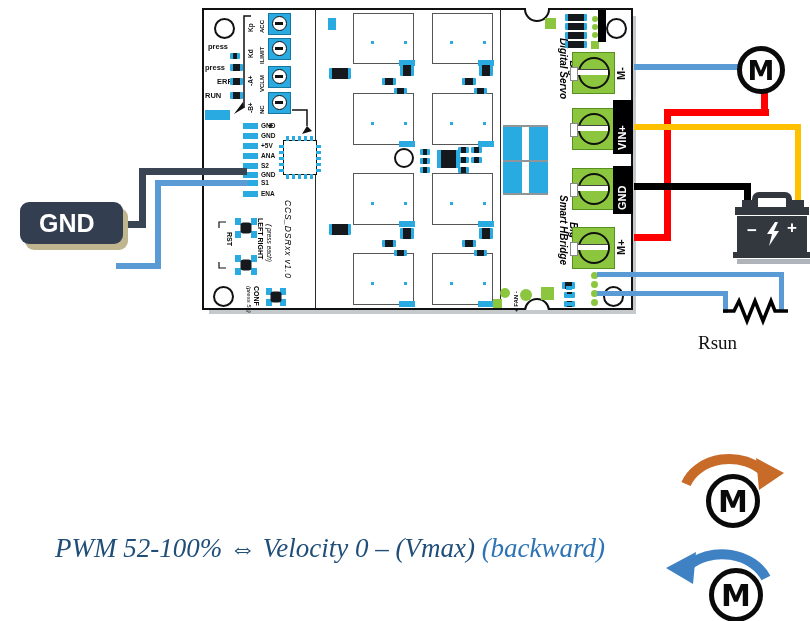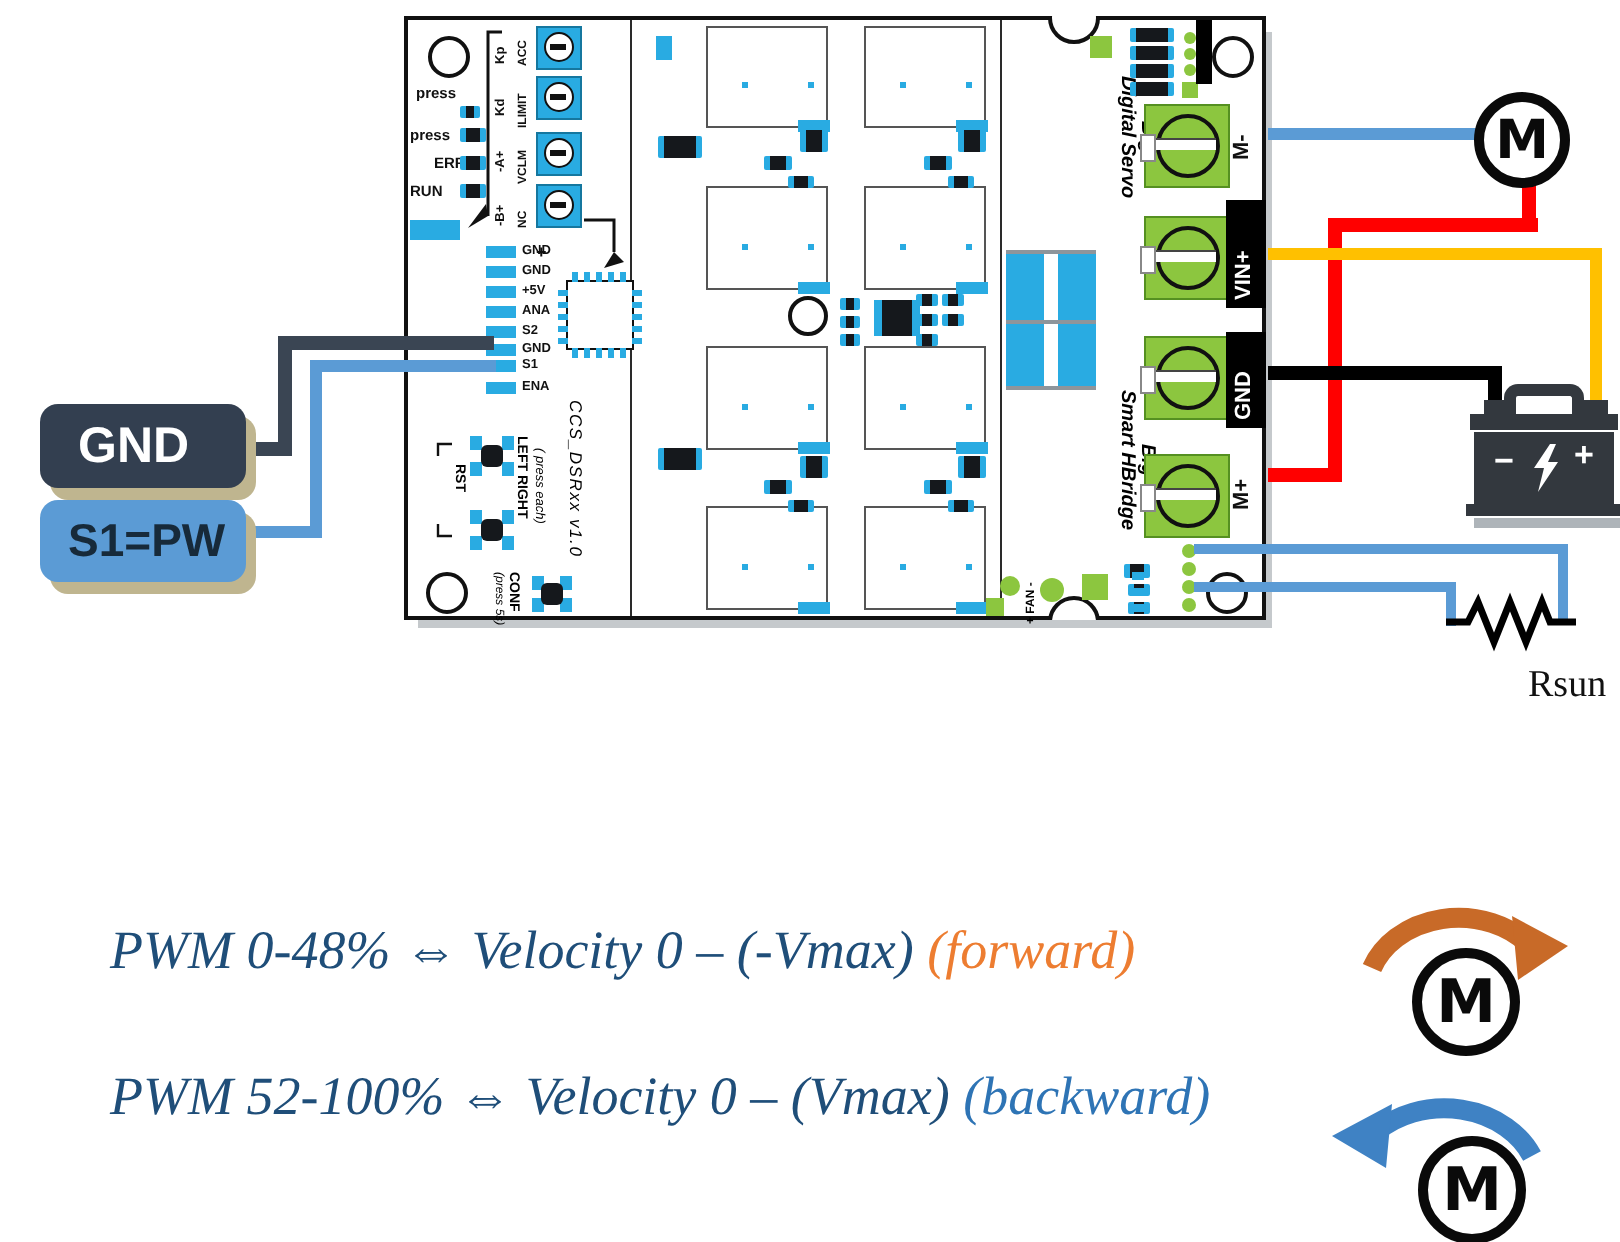--- a/index.html
+++ b/index.html
@@ -338,23 +338,20 @@
   <div class="wire" style="left:744px;top:183px;width:7px;height:28px;background:#000;"></div>
 
   <div class="wire" style="left:597px;top:272px;width:187px;height:5px;background:#5B9BD5;"></div>
   <div class="wire" style="left:779px;top:272px;width:5px;height:39px;background:#5B9BD5;"></div>
   <div class="wire" style="left:597px;top:291px;width:131px;height:5px;background:#5B9BD5;"></div>
   <div class="wire" style="left:723px;top:291px;width:5px;height:22px;background:#5B9BD5;"></div>
 
   <div class="extbox" style="left:20px;top:202px;height:42px;background:#333F50;">
     <span style="color:#fff;font-size:25px;font-weight:600;padding-left:19px;">GND</span>
   </div>
-  <div class="extbox" style="left:20px;top:250px;height:41px;background:#5B9BD5;">
-    <span style="color:#172A3A;font-size:23px;font-weight:600;padding-left:14px;">S1=PW</span>
-  </div>
 
   <div class="motor" style="left:737px;top:46px;width:38px;height:38px;font-size:27px;">
     <span>M</span>
   </div>
 
   <div class="abs" style="left:730px;top:188px;width:80px;height:78px;z-index:2;">
     <div class="abs" style="left:22px;top:4px;width:40px;height:16px;border:6px solid #33383E;border-bottom:none;border-radius:7px 7px 0 0;box-sizing:border-box;"></div>
     <div class="batpart" style="left:12px;top:12px;width:12px;height:9px;"></div>
     <div class="batpart" style="left:62px;top:12px;width:12px;height:9px;"></div>
     <div class="batpart" style="left:5px;top:19px;width:74px;height:8px;"></div>
@@ -365,25 +362,22 @@
         <polygon points="10,0 2,12 7,12 4,24 14,9 9,9 13,0" fill="#fff"></polygon>
       </svg>
     </div>
     <div class="batpart" style="left:3px;top:64px;width:77px;height:6px;"></div>
     <div class="abs" style="left:7px;top:71px;width:73px;height:5px;background:#AEB4B9;"></div>
   </div>
 
   <svg class="abs" style="left:695px;top:295px;z-index:2;" width="110" height="32">
     <polyline points="28,16 39,16 44,6 52,26 60,6 68,26 76,6 80,16 93,16" fill="none" stroke="#000" stroke-width="3.5"></polyline>
   </svg>
-  <div class="abs" style="left:764px;top:332px;font-family:'Liberation Serif',serif;font-size:19px;color:#111;">Rsun</div>
-
-  <div class="eq" style="top:460px;">
-    <span>PWM 0-48% ⇔ Velocity 0 – (-Vmax) </span><span style="color:#ED7D31;">(forward)</span>
-  </div>
+  <div class="abs" style="left:698px;top:332px;font-family:'Liberation Serif',serif;font-size:19px;color:#111;">Rsun</div>
+
   <div class="eq" style="top:533px;font-style:italic;">
     <span>PWM 52-100% ⇔ Velocity 0 – (Vmax) </span><span style="color:#2E74B5;">(backward)</span>
   </div>
 
   <svg class="abs" style="left:662px;top:432px;" width="130" height="62">
     <path d="M 24 52 A 46 38 0 0 1 102 40" fill="none" stroke="#C86A28" stroke-width="10"></path>
     <polygon points="94,26 122,41 97,58" fill="#C86A28"></polygon>
   </svg>
   <div class="motor" style="left:706px;top:474px;width:44px;height:44px;font-size:30px;">
     <span>M</span>

